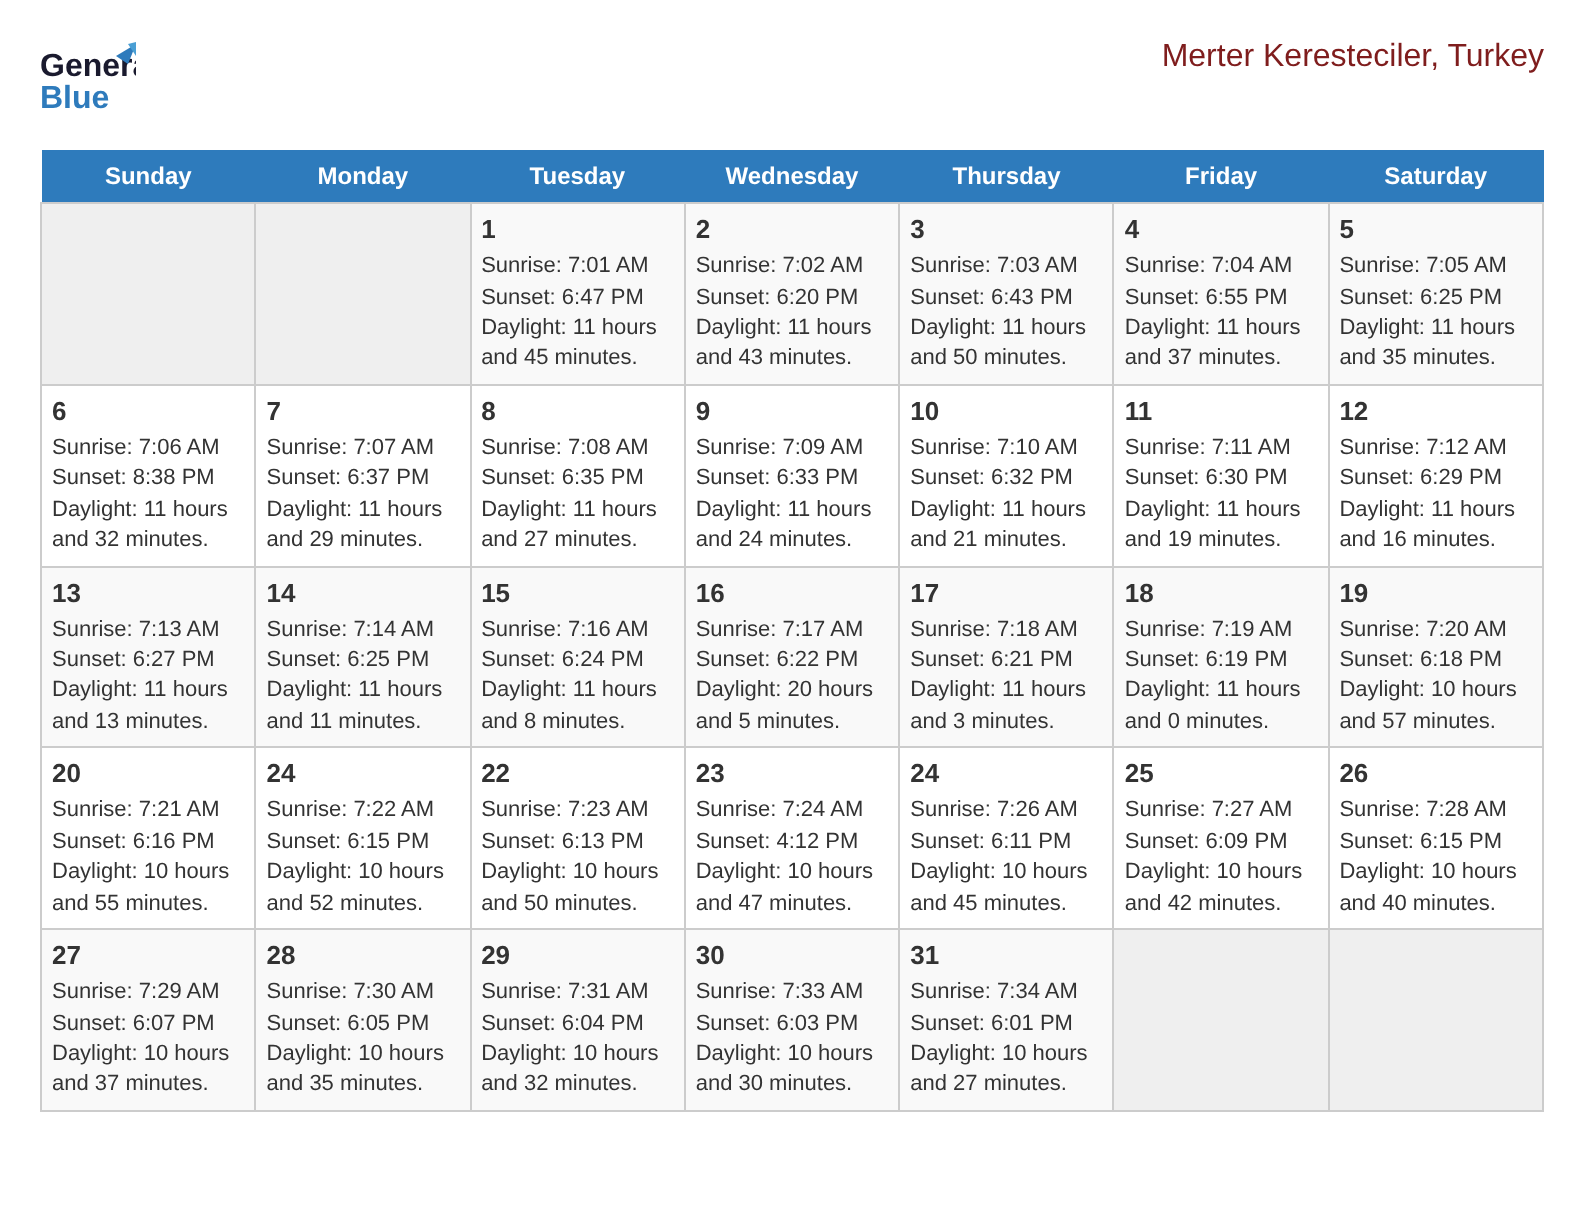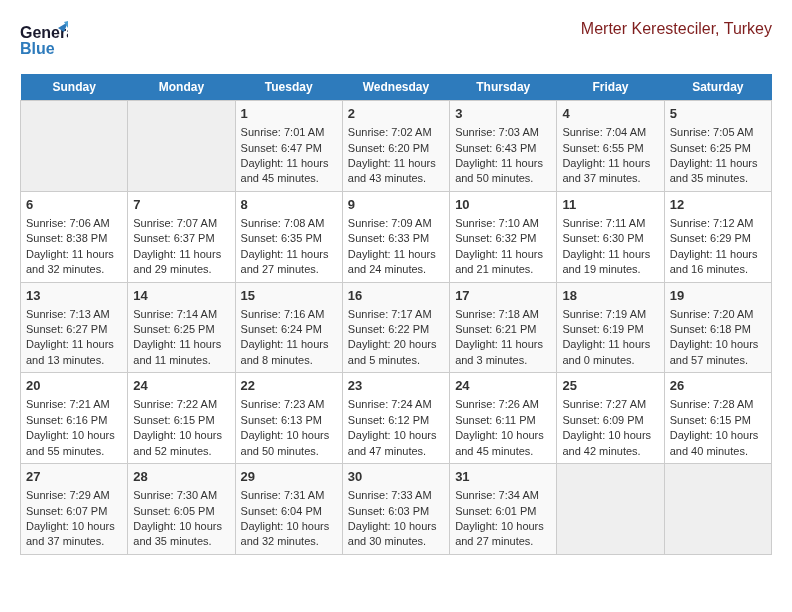--- a/index.html
+++ b/index.html
@@ -131,21 +131,21 @@
         <td><span class="day-num">15</span><span>Sunrise: 7:16 AM</span><br><span>Sunset: 6:24 PM</span><br><span>Daylight: 11 hours and 8 minutes.</span></td>
         <td><span class="day-num">16</span><span>Sunrise: 7:17 AM</span><br><span>Sunset: 6:22 PM</span><br><span>Daylight: 20 hours and 5 minutes.</span></td>
         <td><span class="day-num">17</span><span>Sunrise: 7:18 AM</span><br><span>Sunset: 6:21 PM</span><br><span>Daylight: 11 hours and 3 minutes.</span></td>
         <td><span class="day-num">18</span><span>Sunrise: 7:19 AM</span><br><span>Sunset: 6:19 PM</span><br><span>Daylight: 11 hours and 0 minutes.</span></td>
         <td><span class="day-num">19</span><span>Sunrise: 7:20 AM</span><br><span>Sunset: 6:18 PM</span><br><span>Daylight: 10 hours and 57 minutes.</span></td>
       </tr>
       <tr>
         <td><span class="day-num">20</span><span>Sunrise: 7:21 AM</span><br><span>Sunset: 6:16 PM</span><br><span>Daylight: 10 hours and 55 minutes.</span></td>
         <td><span class="day-num">24</span><span>Sunrise: 7:22 AM</span><br><span>Sunset: 6:15 PM</span><br><span>Daylight: 10 hours and 52 minutes.</span></td>
         <td><span class="day-num">22</span><span>Sunrise: 7:23 AM</span><br><span>Sunset: 6:13 PM</span><br><span>Daylight: 10 hours and 50 minutes.</span></td>
-        <td><span class="day-num">23</span><span>Sunrise: 7:24 AM</span><br><span>Sunset: 6:12 PM</span><br><span>Daylight: 10 hours and 47 minutes.</span></td>
+        <td><span class="day-num">23</span><span>Sunrise: 7:24 AM</span><br><span>Sunset: 4:12 PM</span><br><span>Daylight: 10 hours and 47 minutes.</span></td>
         <td><span class="day-num">24</span><span>Sunrise: 7:26 AM</span><br><span>Sunset: 6:11 PM</span><br><span>Daylight: 10 hours and 45 minutes.</span></td>
         <td><span class="day-num">25</span><span>Sunrise: 7:27 AM</span><br><span>Sunset: 6:09 PM</span><br><span>Daylight: 10 hours and 42 minutes.</span></td>
         <td><span class="day-num">26</span><span>Sunrise: 7:28 AM</span><br><span>Sunset: 6:15 PM</span><br><span>Daylight: 10 hours and 40 minutes.</span></td>
       </tr>
       <tr>
         <td><span class="day-num">27</span><span>Sunrise: 7:29 AM</span><br><span>Sunset: 6:07 PM</span><br><span>Daylight: 10 hours and 37 minutes.</span></td>
         <td><span class="day-num">28</span><span>Sunrise: 7:30 AM</span><br><span>Sunset: 6:05 PM</span><br><span>Daylight: 10 hours and 35 minutes.</span></td>
         <td><span class="day-num">29</span><span>Sunrise: 7:31 AM</span><br><span>Sunset: 6:04 PM</span><br><span>Daylight: 10 hours and 32 minutes.</span></td>
         <td><span class="day-num">30</span><span>Sunrise: 7:33 AM</span><br><span>Sunset: 6:03 PM</span><br><span>Daylight: 10 hours and 30 minutes.</span></td>
         <td><span class="day-num">31</span><span>Sunrise: 7:34 AM</span><br><span>Sunset: 6:01 PM</span><br><span>Daylight: 10 hours and 27 minutes.</span></td>

